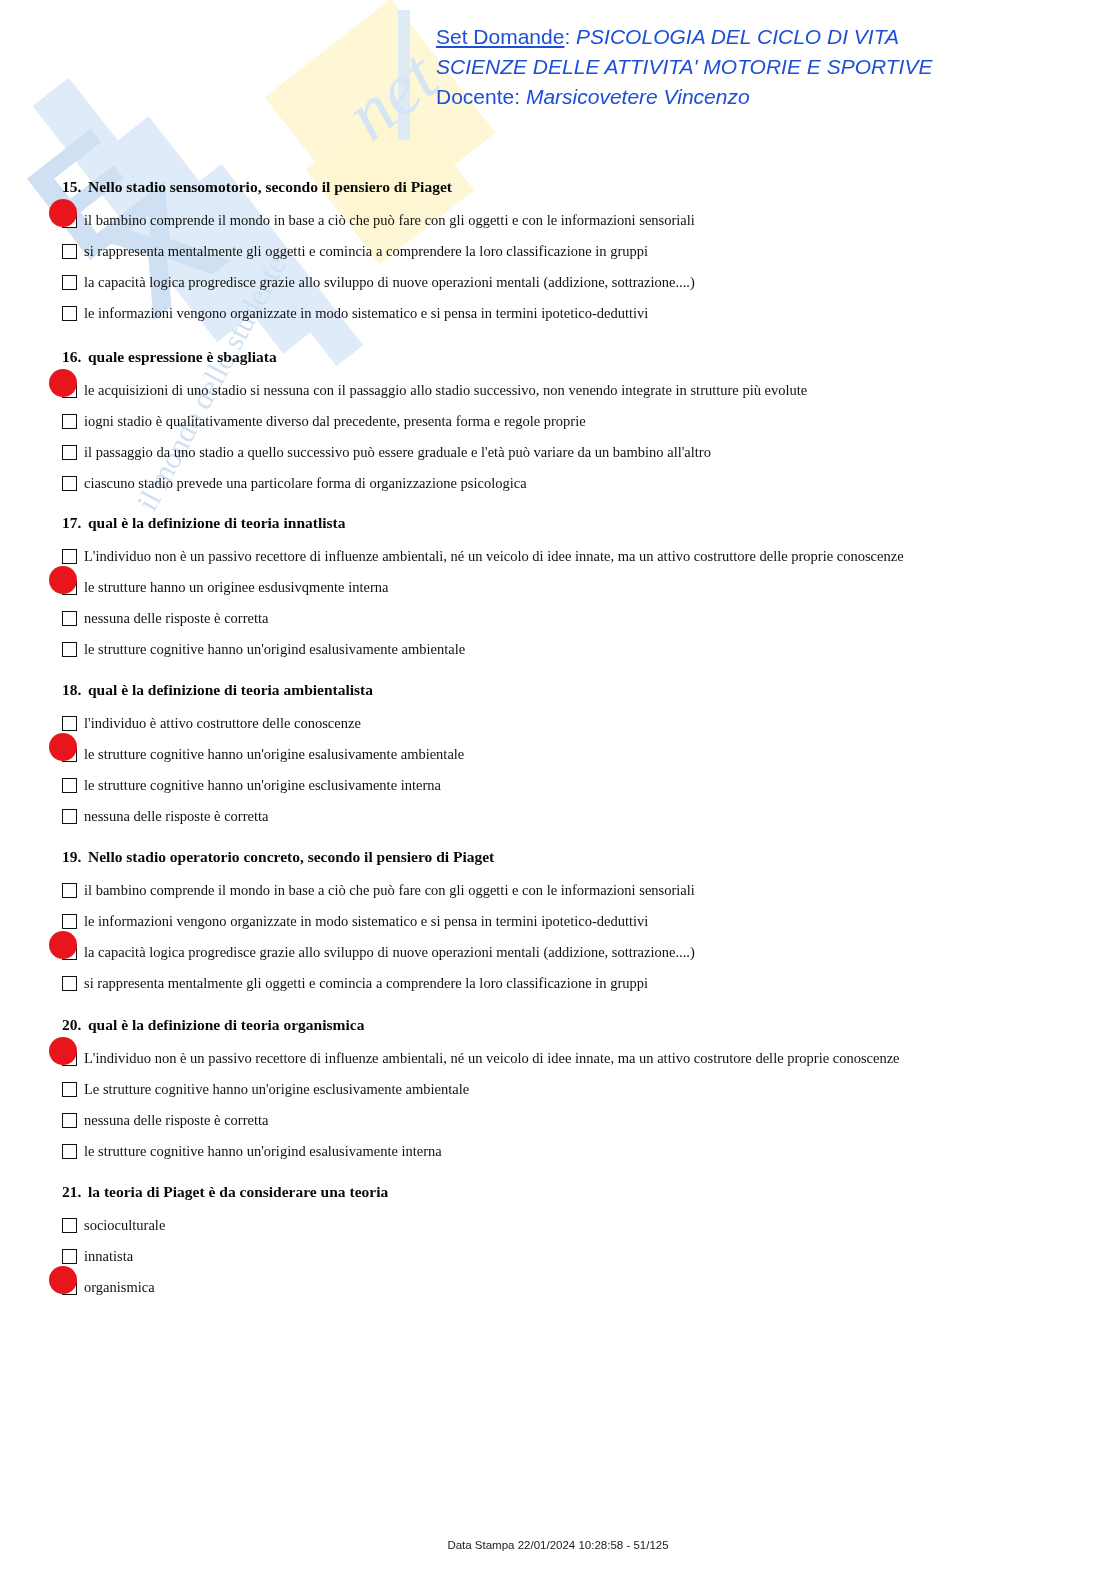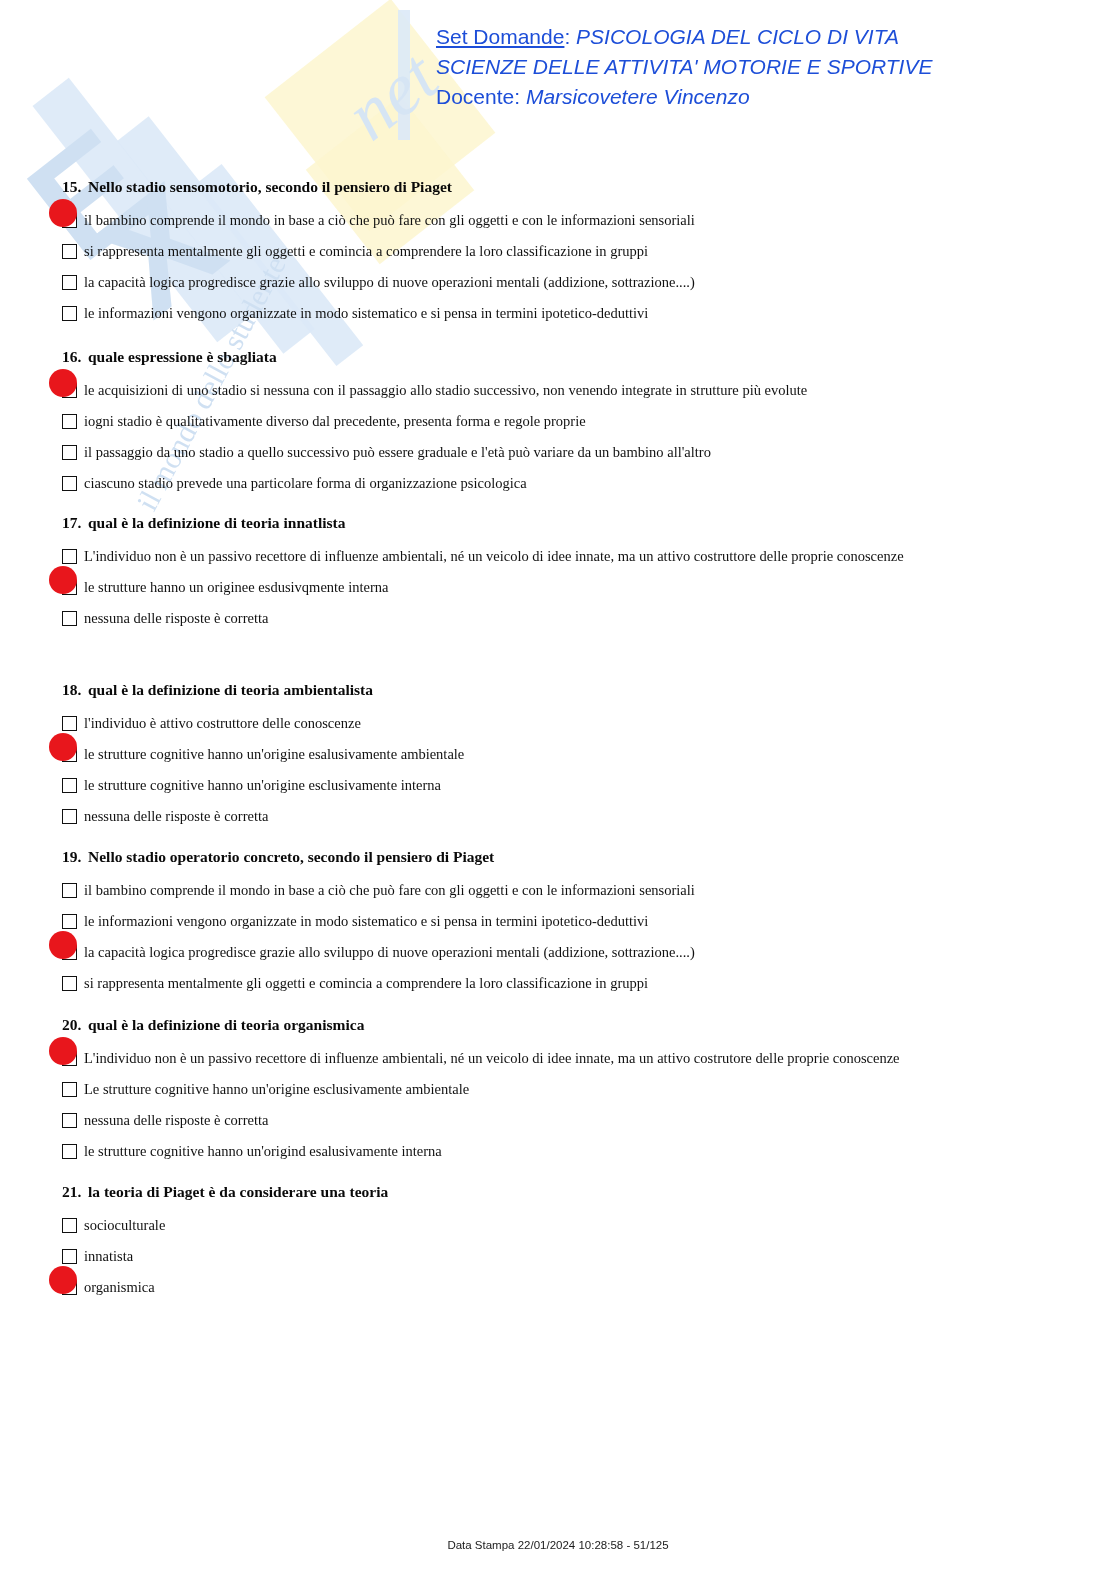--- a/index.html
+++ b/index.html
@@ -235,20 +235,24 @@
         </div>
         <div class="option-row">
           <div class="checkbox"></div>
           <div class="marker" style="background: rgb(232, 22, 28);"></div>
           <div class="opt-text">le strutture hanno un originee esdusivqmente interna</div>
         </div>
         <div class="option-row">
           <div class="checkbox"></div>
           <div class="opt-text">nessuna delle risposte è corretta</div>
         </div>
+        <div class="option-row">
+          <div class="checkbox"></div>
+          <div class="opt-text">le strutture cognitive hanno un'origind esalusivamente ambientale</div>
+        </div>
       </div>
     </div>
     <div class="question-block" style="top: 681px;">
       <div class="q-title"><span class="q-num">18.</span><span>qual è la definizione di teoria ambientalista</span></div>
       <div class="options">
         <div class="option-row">
           <div class="checkbox"></div>
           <div class="opt-text">l'individuo è attivo costruttore delle conoscenze</div>
         </div>
         <div class="option-row">

